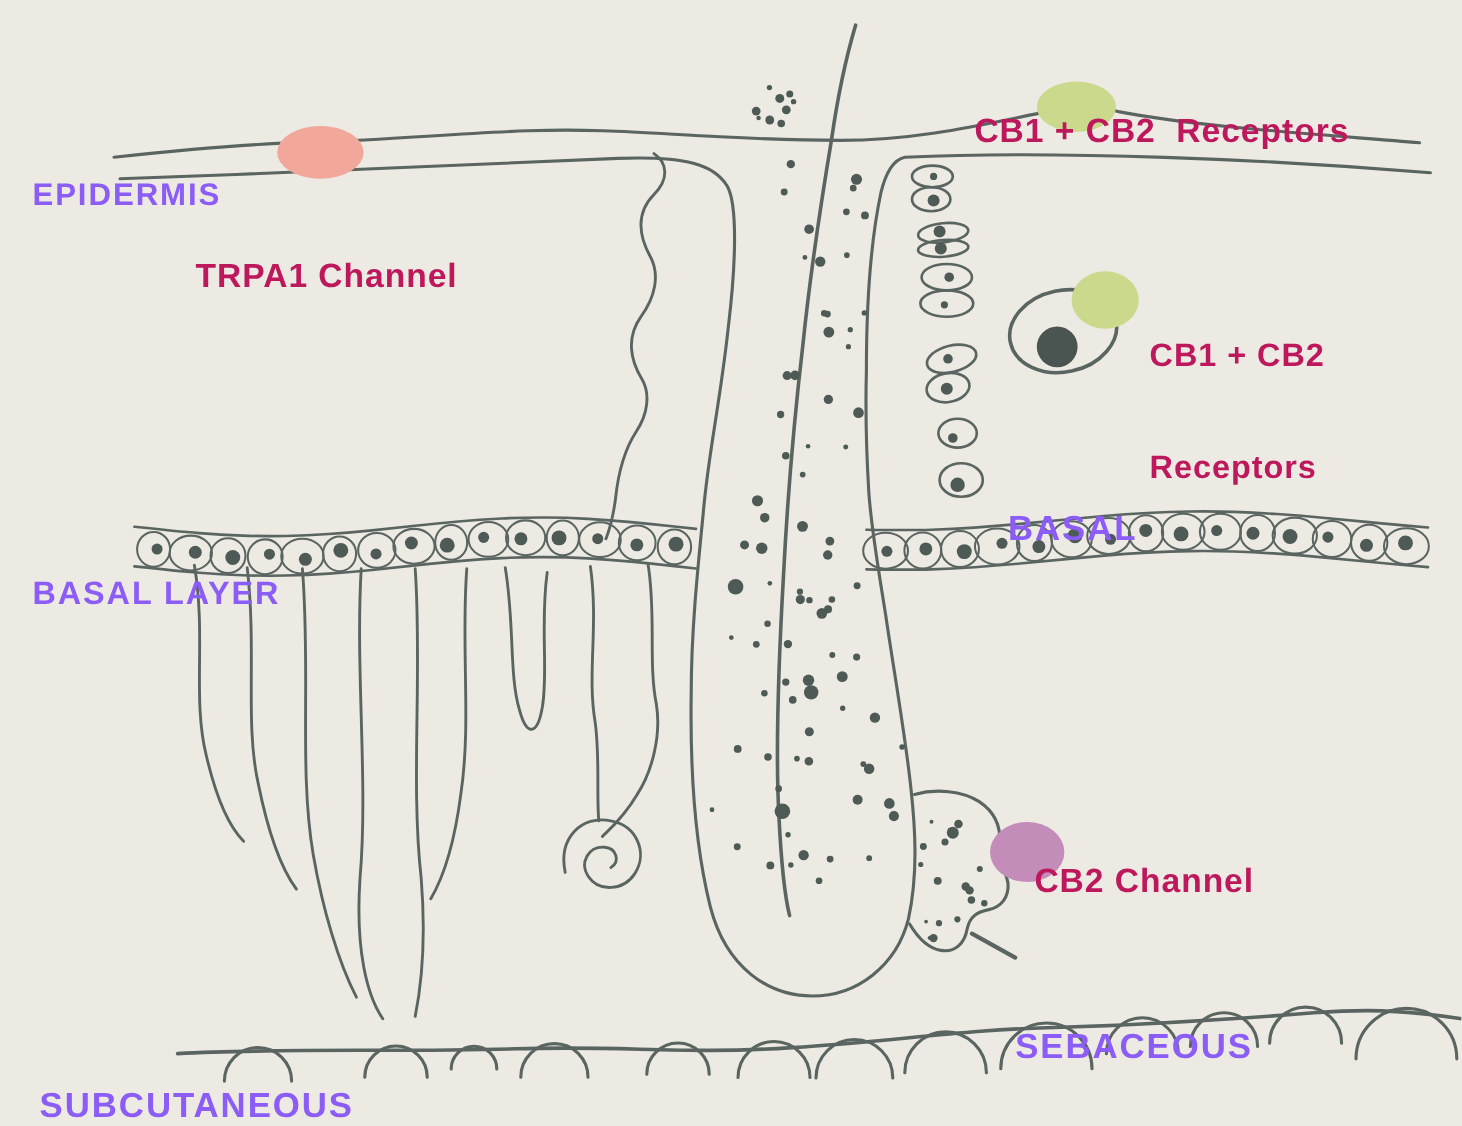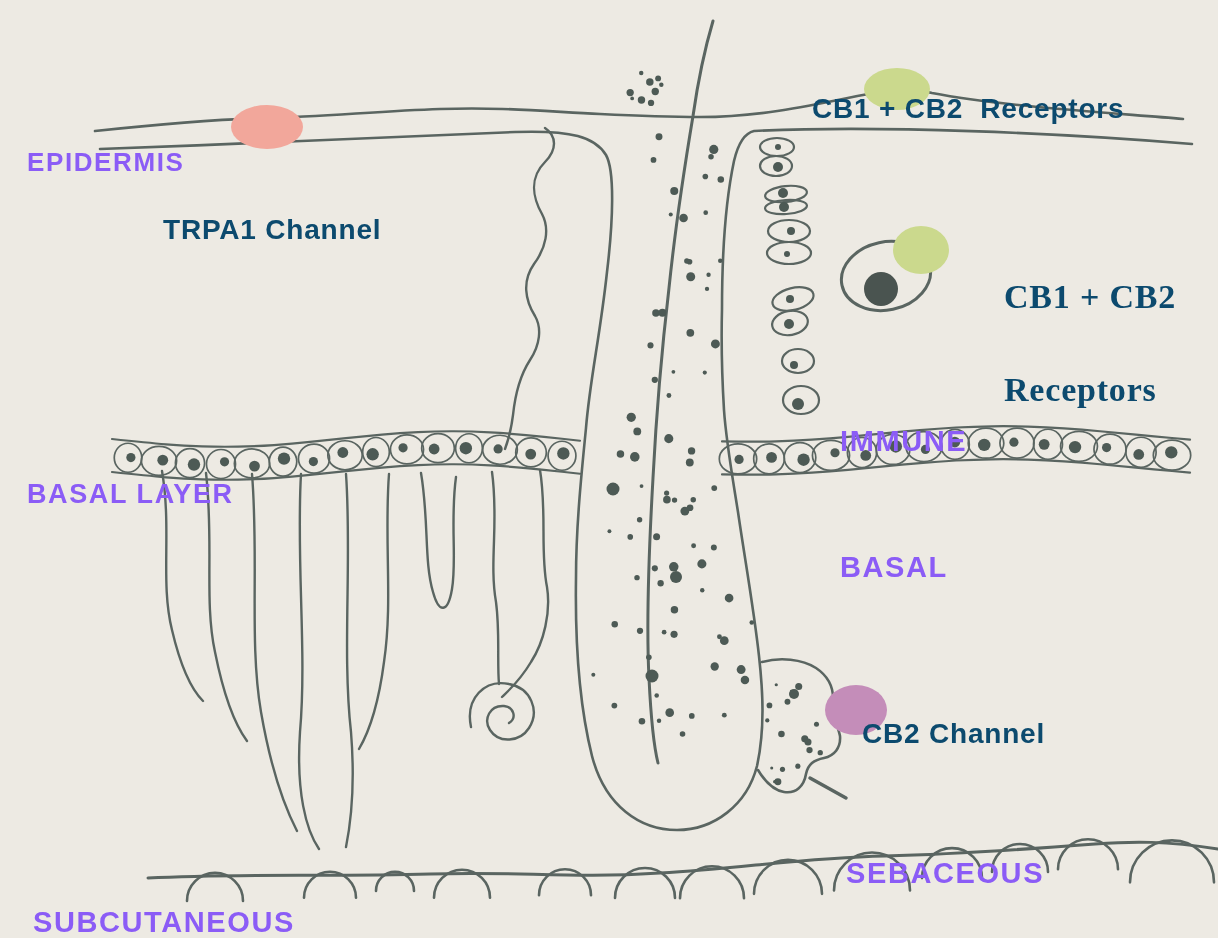--- a/index.html
+++ b/index.html
@@ -3,21 +3,21 @@
 <meta charset="utf-8">
 <style>
   html,body{margin:0;padding:0;background:#EDEAE3;}
   .canvas{position:relative;width:1218px;height:938px;background:#EDEAE3;overflow:hidden;
           font-family:"Liberation Sans",sans-serif;}
   svg{position:absolute;left:0;top:0;}
   .ln{fill:none;stroke:#5A6561;stroke-linecap:round;stroke-linejoin:round;}
   .lbl{position:absolute;white-space:pre;font-weight:700;}
   .lbl span{display:block;}
   .dark{color:#8b5cf6;letter-spacing:1.6px;}
-  .light{color:#0c4a6e;letter-spacing:0.8px;}
+  .light{color:#be185d;letter-spacing:0.8px;}
 </style>
 </head>
 <body>
 
 <div class="canvas">
 
   <svg id="art" width="1218" height="938" viewBox="0 0 1218 938">
 
     <path class="ln" stroke-width="2.6" d="M 95,131 C 170,123 225,119 268,118 C 320,117 380,111 440,109 C 500,107 540,111 600,114 C 640,116 670,117 700,117 C 770,117 830,101 878,92 C 898,88 912,88 932,93 C 1000,106 1100,112 1183,119"></path>
 
@@ -272,26 +272,25 @@
 
   <div class="lbl dark" style="left:27px;top:85px;font-size:26px;">
     <span>EPIDERMIS</span>
   </div>
   <div class="lbl light" style="left:163px;top:150px;font-size:28px;">
     <span>TRPA1 Channel</span>
   </div>
   <div class="lbl light" style="left:812px;top:29px;font-size:28px;">
     <span>CB1 + CB2  Receptors</span>
   </div>
-  <div class="lbl light" style="left:1004px;top:219px;font-size:34px;line-height:31px;font-family:Liberation Serif, serif;">
+  <div class="lbl light" style="left:958px;top:219px;font-size:27px;line-height:31px;">
     <span>CB1 + CB2</span>
     <span>Receptors</span>
   </div>
   <div class="lbl dark" style="left:840px;top:336px;font-size:29px;line-height:42px;">
-    <span>IMMUNE</span>
     <span>BASAL</span>
   </div>
   <div class="lbl dark" style="left:27px;top:417px;font-size:27px;">
     <span>BASAL LAYER</span>
   </div>
   <div class="lbl light" style="left:862px;top:654px;font-size:28px;">
     <span>CB2 Channel</span>
   </div>
   <div class="lbl dark" style="left:846px;top:771px;font-size:29px;line-height:41px;">
     <span>SEBACEOUS</span>

